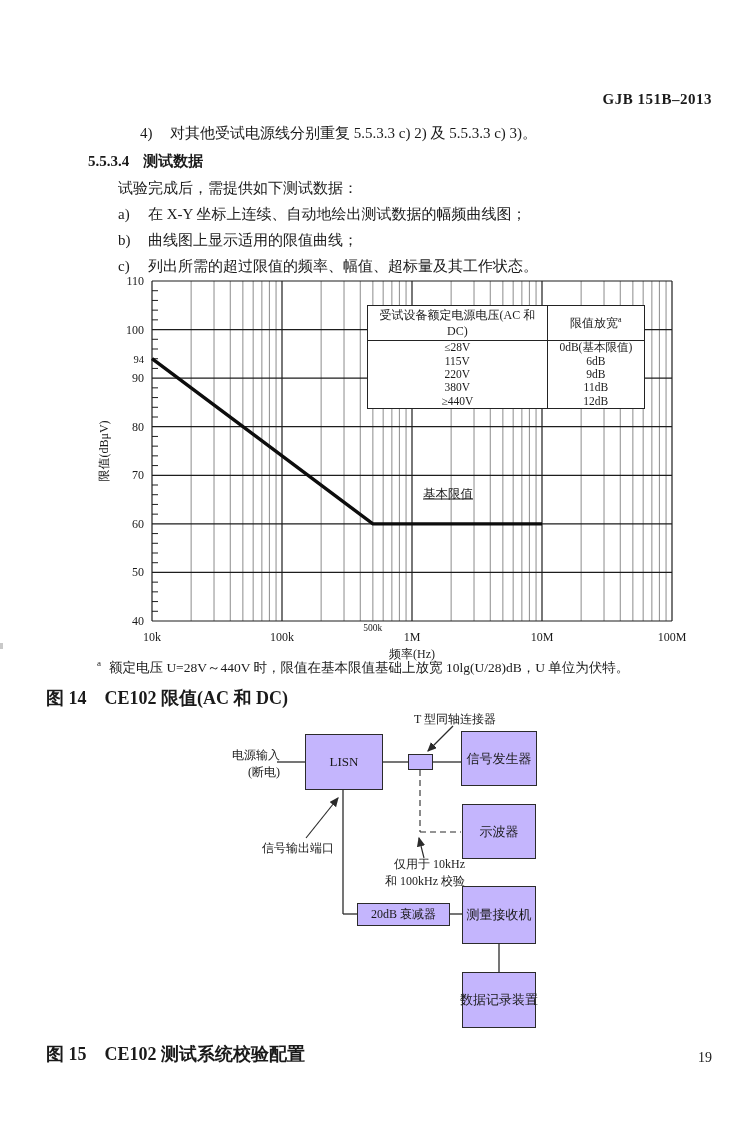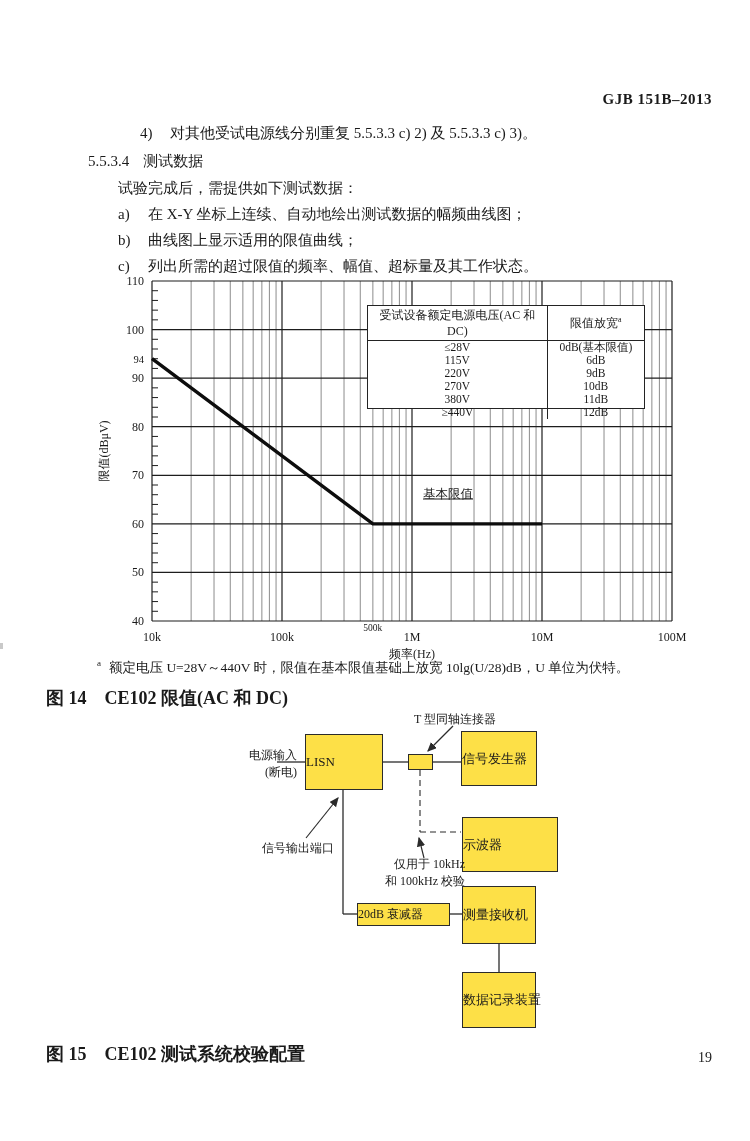--- a/index.html
+++ b/index.html
@@ -3,21 +3,21 @@
 <meta charset="utf-8">
 <style>
   html,body{margin:0;padding:0;background:#fff;}
   .page{position:relative;width:750px;height:1141px;background:#ffffff;overflow:hidden;
         font-family:"Liberation Serif","DejaVu Serif",serif;color:#1a1a1a;}
   .abs{position:absolute;}
   .hdr{top:91px;left:0;width:712px;text-align:right;font-size:15px;font-weight:bold;letter-spacing:.5px;}
   .bodyline{font-size:15px;white-space:nowrap;}
   .l4{top:124px;left:140px;}
   .l4 .mk{display:inline-block;width:30px;}
-  .sect{top:152px;left:88px;font-weight:normal;}
+  .sect{top:152px;left:88px;font-weight:bold;}
   .sect .num{margin-right:14px;}
   .intro{top:179px;left:118px;}
   .item{left:118px;}
   .item .mk{display:inline-block;width:30px;}
   .it0{top:205px;} .it1{top:231px;} .it2{top:257px;}
 
   
   .chart{top:270px;left:90px;width:625px;height:400px;}
   svg{display:block;}
   svg text{font-family:"Liberation Serif","DejaVu Serif",serif;}
@@ -29,22 +29,22 @@
   .inset sup{font-size:8px;}
   .chart-ann{top:224px;left:358px;transform:translate(-50%,-50%);font-size:12.5px;white-space:nowrap;text-decoration:underline;}
 
   .footnote{top:658px;left:97px;font-size:13.5px;white-space:nowrap;}
   .footnote sup{font-size:9px;margin-right:8px;}
   .cap{left:46px;width:704px;font-weight:bold;font-size:18px;white-space:nowrap;}
   .cap14{top:686px;} .cap15{top:1042px;}
 
   
   .diagram{top:705px;left:0;width:750px;height:335px;}
-  .dbox{position:absolute;border:1.3px solid #2b2b2b;background:#fde047;box-sizing:border-box;
-        display:flex;align-items:center;font-size:13px;white-space:nowrap;}
+  .dbox{position:absolute;border:1.3px solid #2b2b2b;background:#c4b5fd;box-sizing:border-box;
+        display:flex;align-items:center;justify-content:center;font-size:13px;white-space:nowrap;}
   .dlabel{position:absolute;font-size:12px;text-align:right;white-space:nowrap;line-height:17px;}
 
   .pageno{top:1050px;left:660px;width:52px;text-align:right;font-size:14px;}
   .speck{top:643px;left:0;width:3px;height:6px;background:#c9c9c9;}
 </style>
 </head>
 <body>
 
 <div class="page">
 
@@ -184,24 +184,20 @@
             </tr>
             <tr>
               <td class="c1">115V</td>
               <td class="c2">6dB</td>
             </tr>
             <tr>
               <td class="c1">220V</td>
               <td class="c2">9dB</td>
             </tr>
             <tr>
-              <td class="c1">270V</td>
-              <td class="c2">10dB</td>
-            </tr>
-            <tr>
               <td class="c1">380V</td>
               <td class="c2">11dB</td>
             </tr>
             <tr>
               <td class="c1">≥440V</td>
               <td class="c2">12dB</td>
             </tr>
           </tbody>
       </table>
     </div>
@@ -244,35 +240,35 @@
       <line x1="499" y1="239" x2="499" y2="267" stroke="#2b2b2b" stroke-width="1.3"></line>
     </svg>
 
     <div class="dbox" style="left:305px;top:29px;width:78px;height:56px;">
       <span>LISN</span>
     </div>
     <div class="dbox" style="left:408px;top:49px;width:25px;height:16px;"></div>
     <div class="dbox" style="left:461px;top:26px;width:76px;height:55px;">
       <span>信号发生器</span>
     </div>
-    <div class="dbox" style="left:462px;top:99px;width:96px;height:55px;margin-top:13px;">
+    <div class="dbox" style="left:462px;top:99px;width:74px;height:55px;">
       <span>示波器</span>
     </div>
     <div class="dbox" style="left:357px;top:198px;width:93px;height:23px;font-size:12px;">
       <span>20dB 衰减器</span>
     </div>
     <div class="dbox" style="left:462px;top:181px;width:74px;height:58px;">
       <span>测量接收机</span>
     </div>
     <div class="dbox" style="left:462px;top:267px;width:74px;height:56px;">
       <span>数据记录装置</span>
     </div>
 
     <div class="dlabel" style="left:400px;top:6px;width:96px;">T 型同轴连接器</div>
-    <div class="dlabel" style="left:225px;top:42px;width:55px;margin-left:17px;">
+    <div class="dlabel" style="left:225px;top:42px;width:55px;">
       <div>电源输入</div>
       <div>(断电)</div>
     </div>
     <div class="dlabel" style="left:250px;top:135px;width:84px;">信号输出端口</div>
     <div class="dlabel" style="left:370px;top:151px;width:95px;">
       <div>仅用于 10kHz</div>
       <div>和 100kHz 校验</div>
     </div>
   </div>
 

